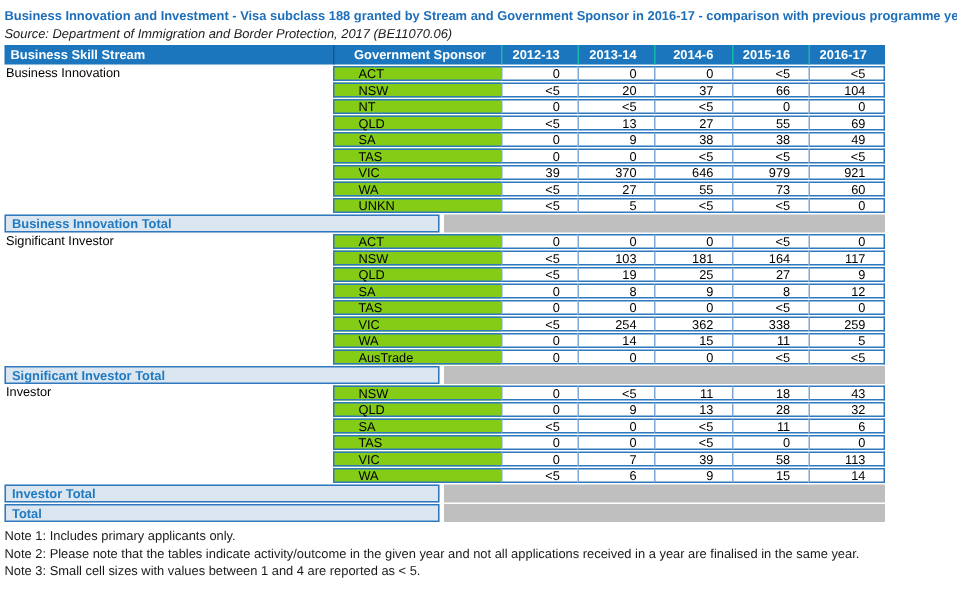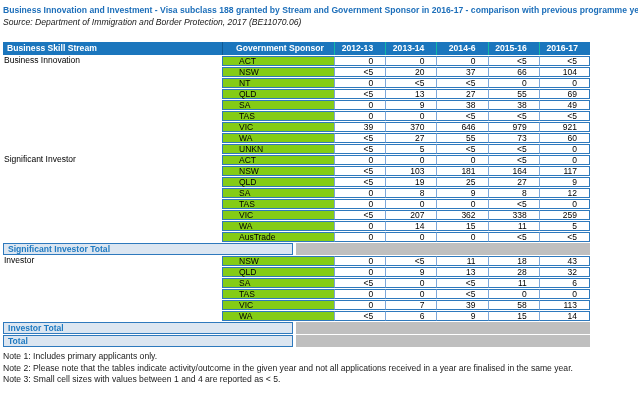--- a/index.html
+++ b/index.html
@@ -5,21 +5,21 @@
   * { margin:0; padding:0; box-sizing:border-box; }
   html,body { width:640px; height:407px; background:#ffffff; overflow:hidden;
               font-family:"Liberation Sans", sans-serif; color:#000; }
   .page { padding:5px 2px 0 3px; }
 
   .title { font-size:8.6px; font-weight:bold; color:#1d6fba; line-height:10px;
            white-space:nowrap; overflow:hidden; }
   .source { font-size:8.6px; font-style:italic; color:#1a1a1a; line-height:10px;
             margin-top:2px; white-space:nowrap; }
 
-  .table { width:587px; margin-top:15px; }
+  .table { width:587px; margin-top:3px; }
 
   
   .hrow { display:flex; background:#1b76bd; height:13px; align-items:center; }
   .hcell { color:#fff; font-weight:bold; font-size:8.6px; line-height:12px; height:13px; }
   .h-stream  { width:219px; padding-left:4px; }
   .h-sponsor { width:112px; padding-left:3px; border-left:1px solid #0f5a94;text-align:center; }
   .h-val { width:51.2px; text-align:right; padding-right:12px; border-left:1px solid #14b8a6; }
 
   
   .row { display:flex; margin-top:1px; height:10px; }
@@ -136,20 +136,24 @@
         </div>
         <div class="row">
           <div class="cell c-stream"></div>
           <div class="cell c-sponsor">UNKN</div>
           <div class="cell c-val">&lt;5</div>
           <div class="cell c-val">5</div>
           <div class="cell c-val">&lt;5</div>
           <div class="cell c-val">&lt;5</div>
           <div class="cell c-val">0</div>
         </div>
+        <div class="trow">
+          <div class="t-label">Business Innovation Total</div>
+          <div class="t-gray"></div>
+        </div>
         <div class="row">
           <div class="cell c-stream">Significant Investor</div>
           <div class="cell c-sponsor">ACT</div>
           <div class="cell c-val">0</div>
           <div class="cell c-val">0</div>
           <div class="cell c-val">0</div>
           <div class="cell c-val">&lt;5</div>
           <div class="cell c-val">0</div>
         </div>
         <div class="row">
@@ -185,21 +189,21 @@
           <div class="cell c-val">0</div>
           <div class="cell c-val">0</div>
           <div class="cell c-val">0</div>
           <div class="cell c-val">&lt;5</div>
           <div class="cell c-val">0</div>
         </div>
         <div class="row">
           <div class="cell c-stream"></div>
           <div class="cell c-sponsor">VIC</div>
           <div class="cell c-val">&lt;5</div>
-          <div class="cell c-val">207</div>
+          <div class="cell c-val">254</div>
           <div class="cell c-val">362</div>
           <div class="cell c-val">338</div>
           <div class="cell c-val">259</div>
         </div>
         <div class="row">
           <div class="cell c-stream"></div>
           <div class="cell c-sponsor">WA</div>
           <div class="cell c-val">0</div>
           <div class="cell c-val">14</div>
           <div class="cell c-val">15</div>

